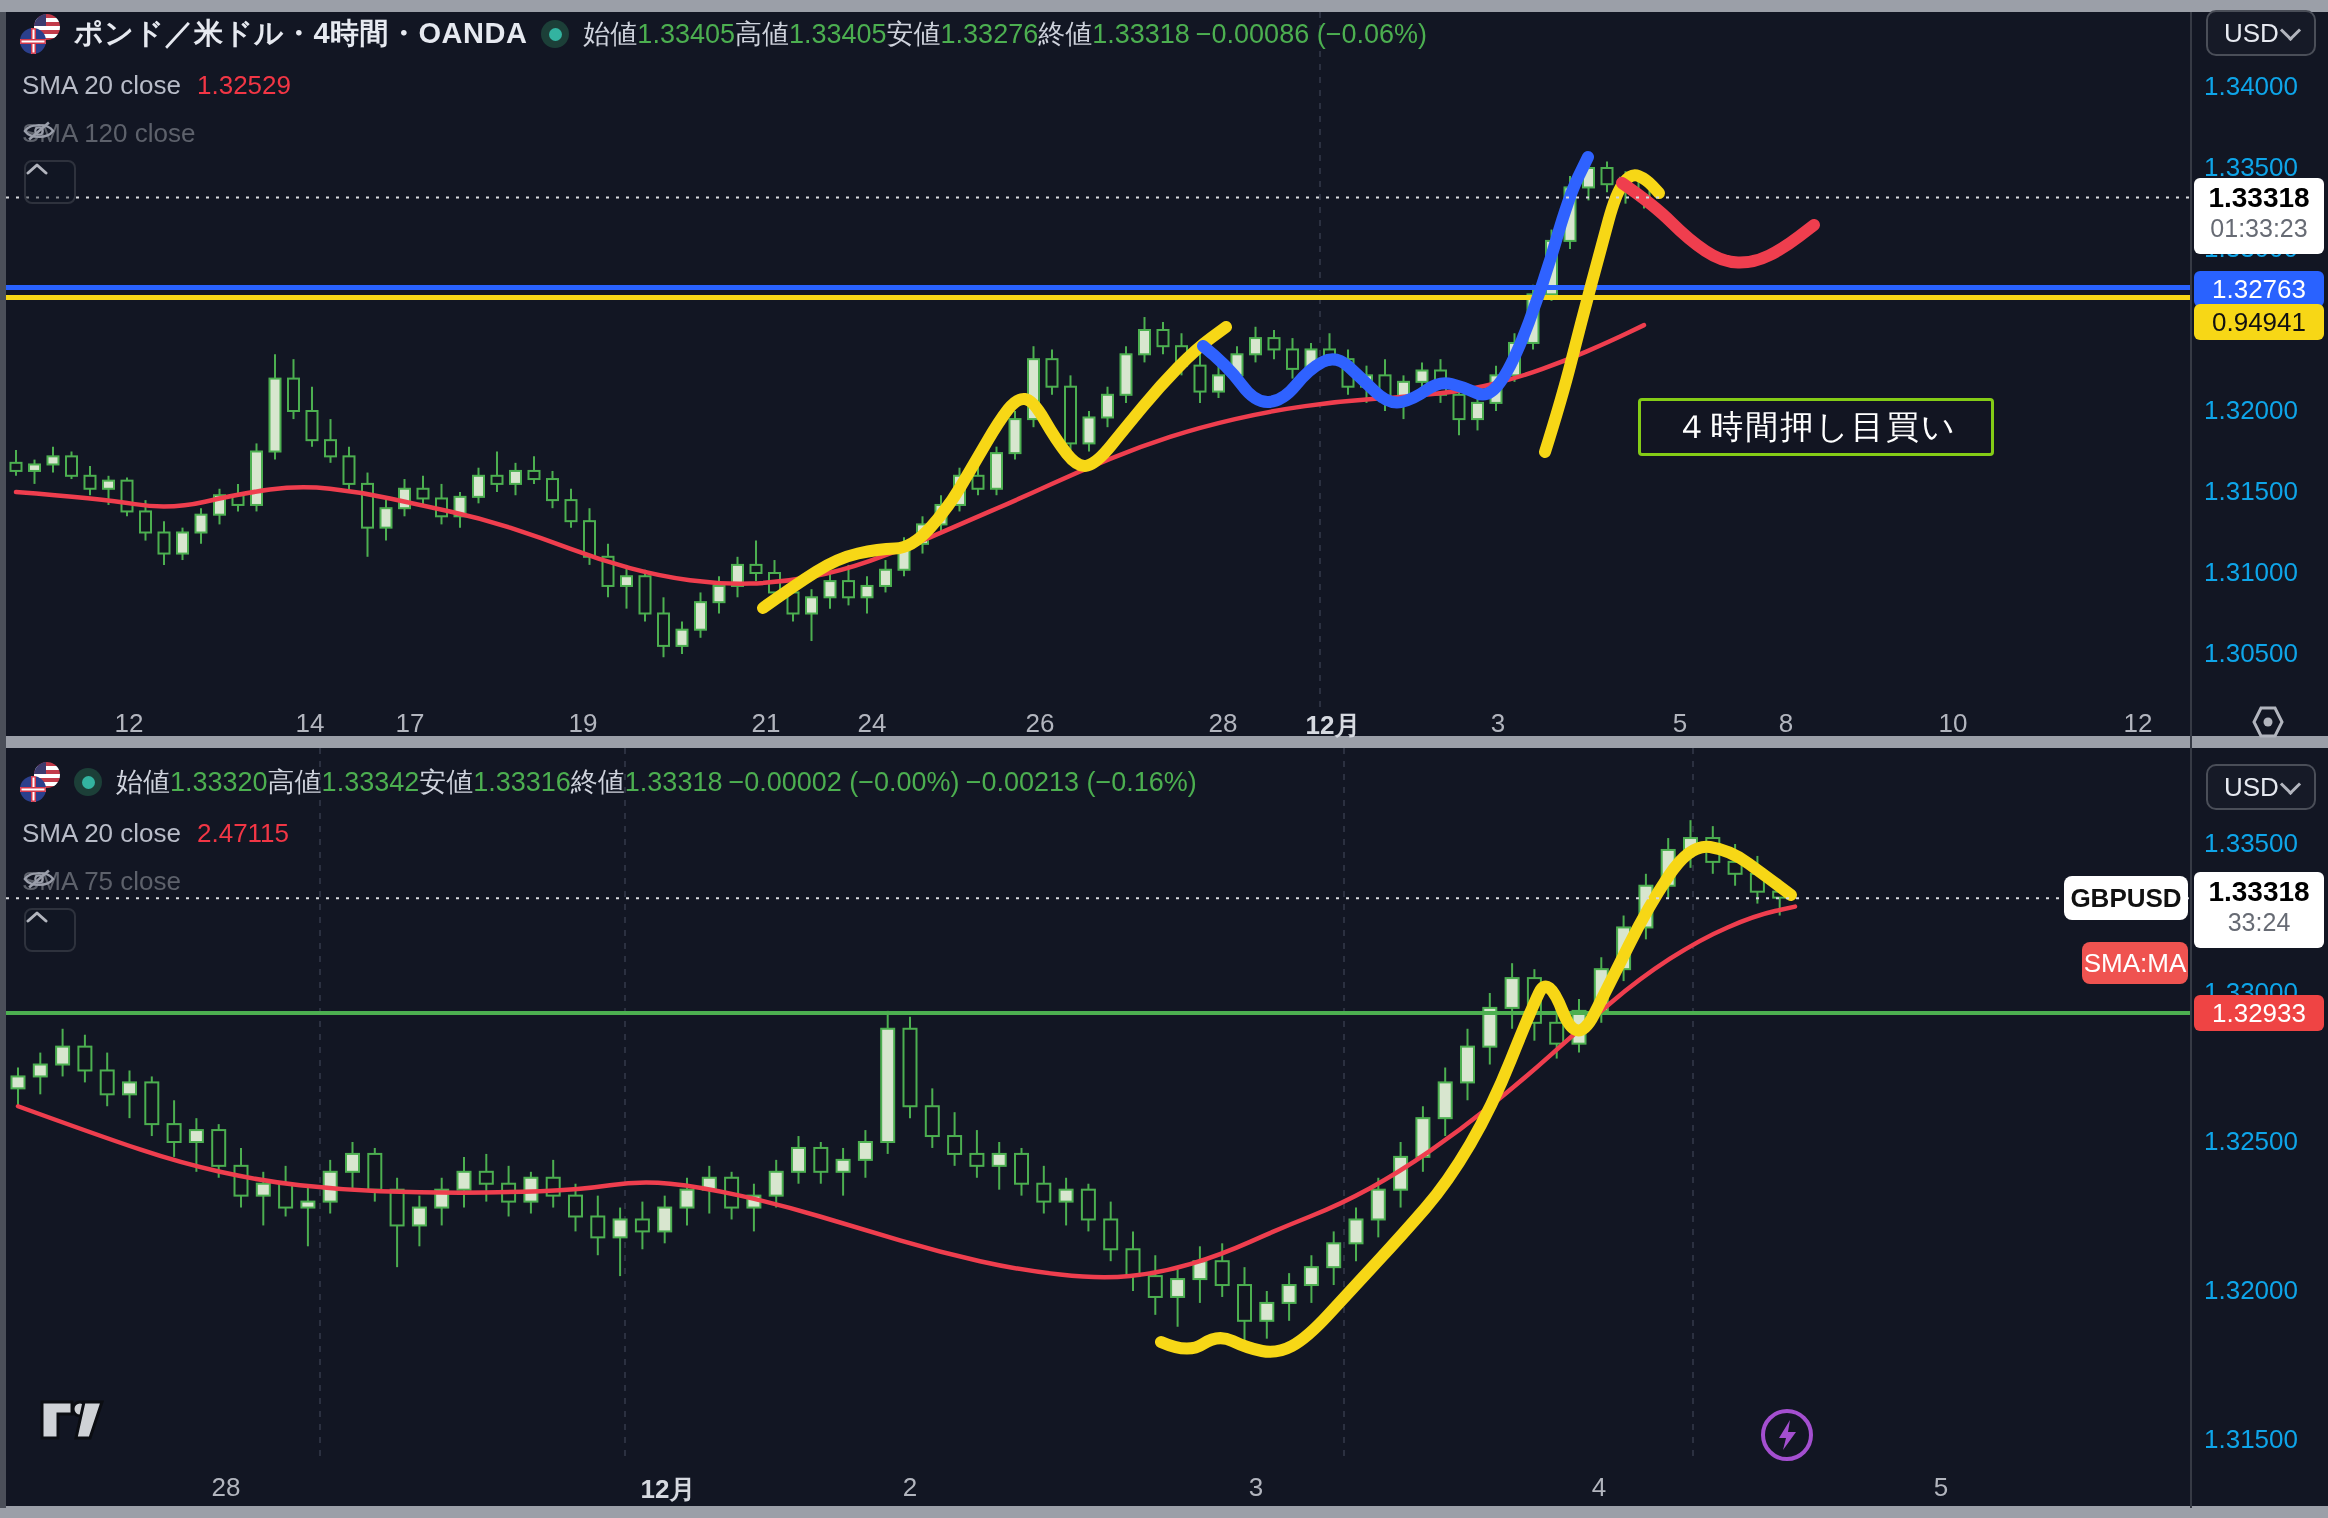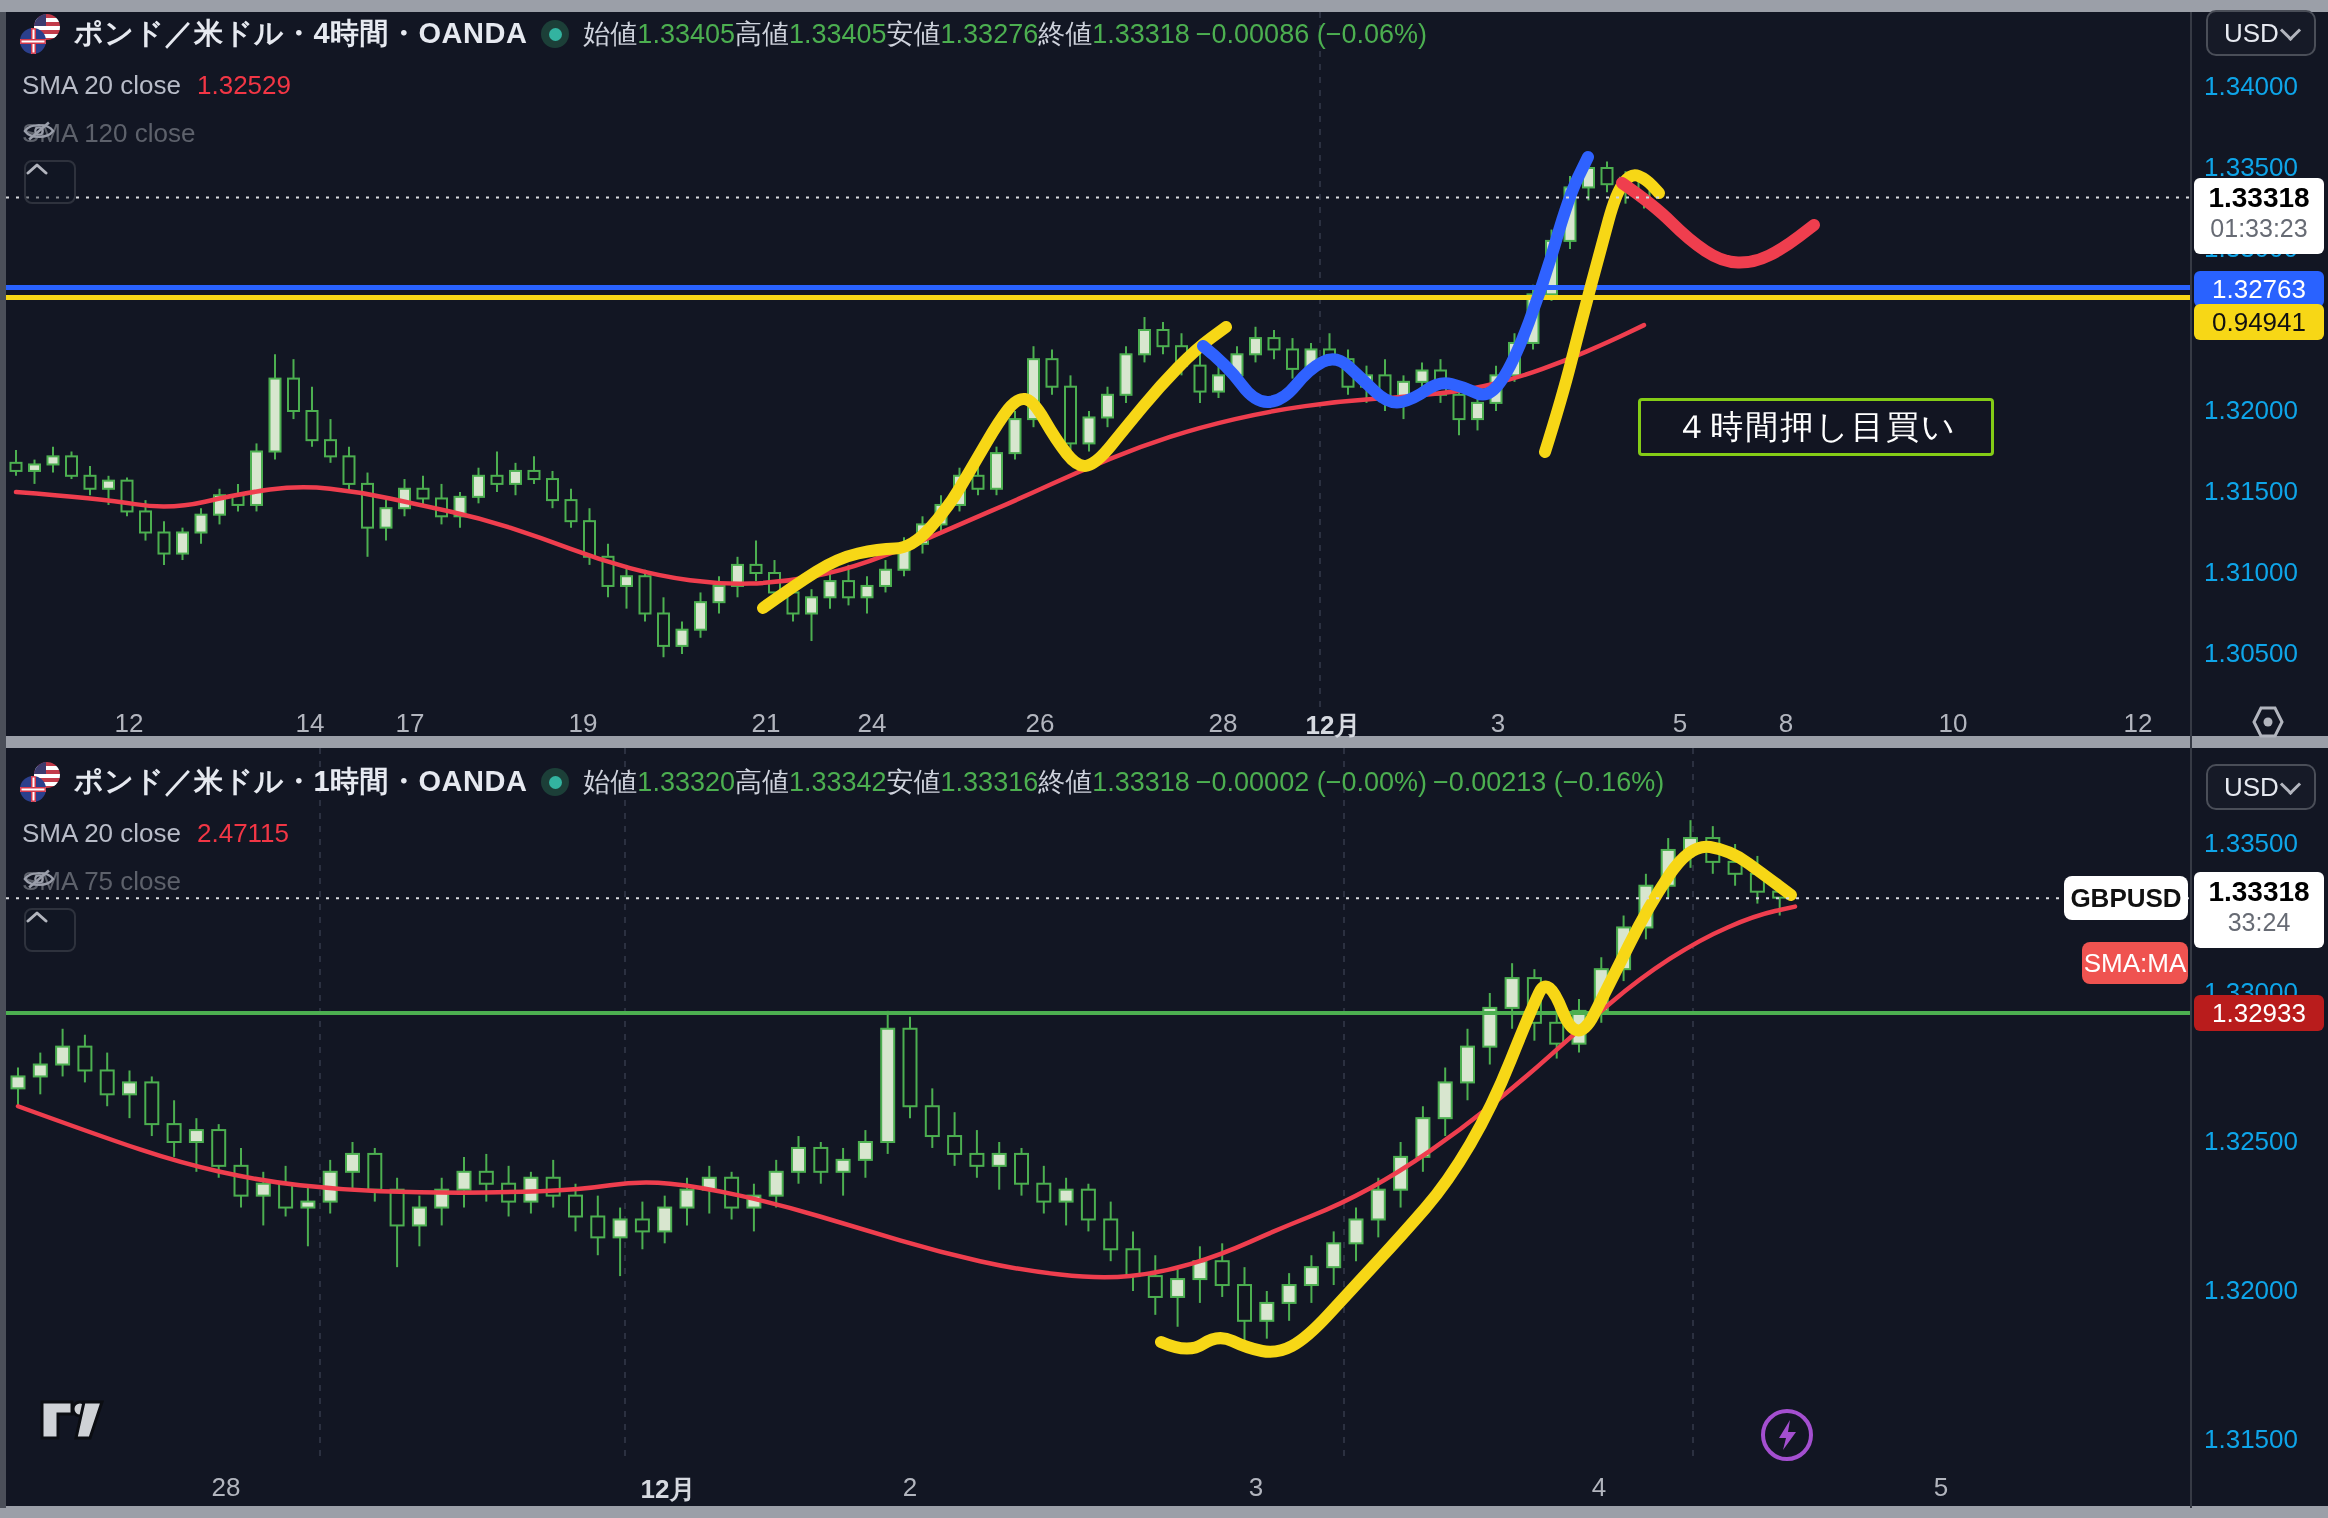--- a/index.html
+++ b/index.html
@@ -456,21 +456,21 @@
       <div class="ytick" style="top: 977px;">1.33000</div>
       <div class="ytick" style="top: 1126px;">1.32500</div>
       <div class="ytick" style="top: 1275px;">1.32000</div>
       <div class="ytick" style="top: 1424px;">1.31500</div>
       <div class="xtick" style="left: 166px; top: 1472px;">28</div>
       <div class="xtick bold" style="left: 608px; top: 1472px;">12月</div>
       <div class="xtick" style="left: 850px; top: 1472px;">2</div>
       <div class="xtick" style="left: 1196px; top: 1472px;">3</div>
       <div class="xtick" style="left: 1539px; top: 1472px;">4</div>
       <div class="xtick" style="left: 1881px; top: 1472px;">5</div>
-      <div class="axbox" style="top: 995px; height: 36px; line-height: 36px; background: #b91c1c; color: rgb(255, 255, 255); font-size: 26px;">1.32933</div>
+      <div class="axbox" style="top: 995px; height: 36px; line-height: 36px; background: #ef4444; color: rgb(255, 255, 255); font-size: 26px;">1.32933</div>
       <div class="axbox" style="top: 872px; height: 76px; background: rgb(255, 255, 255);">
         <div style="color: rgb(0, 0, 0); font-size: 28px; font-weight: 600; margin-top: 4px;">1.33318</div>
         <div style="color: rgb(103, 107, 116); font-size: 25px;">33:24</div>
       </div>
       <div class="pill" style="left: 2064px; top: 876px; width: 124px; height: 44px; background: rgb(255, 255, 255); color: rgb(17, 17, 17); font-weight: 700;">GBPUSD</div>
       <div class="pill" style="left: 2082px; top: 942px; width: 106px; height: 42px; background: rgb(239, 83, 80); color: rgb(255, 255, 255); font-weight: 400;">SMA:MA</div>
     </div>
   <div class="abs" style="left:2190px;top:12px;width:138px;height:1494px;"></div>
 
   <div class="hdr" style="left:20px;top:14px;">
@@ -517,21 +517,20 @@
   </div>
   <div class="anno" id="anno1" style="left: 1638px; top: 398px; width: 350px; height: 52px;">
     <span>４時間押し目買い</span>
   </div>
 
   <div class="hdr" style="left:20px;top:762px;">
     <span class="flagwrap">
       <span class="c flag-us"></span>
         <span class="c flag-uk"></span>
     </span>
-    <span class="title">ポンド／米ドル・1時間・OANDA</span>
     <span class="mdot">
         <i></i>
       </span>
     <span class="ohlc">
       <span class="olab">始値</span>
       <span class="oval">1.33320</span>
       <span class="olab">高値</span>
       <span class="oval">1.33342</span>
       <span class="olab">安値</span>
       <span class="oval">1.33316</span>

